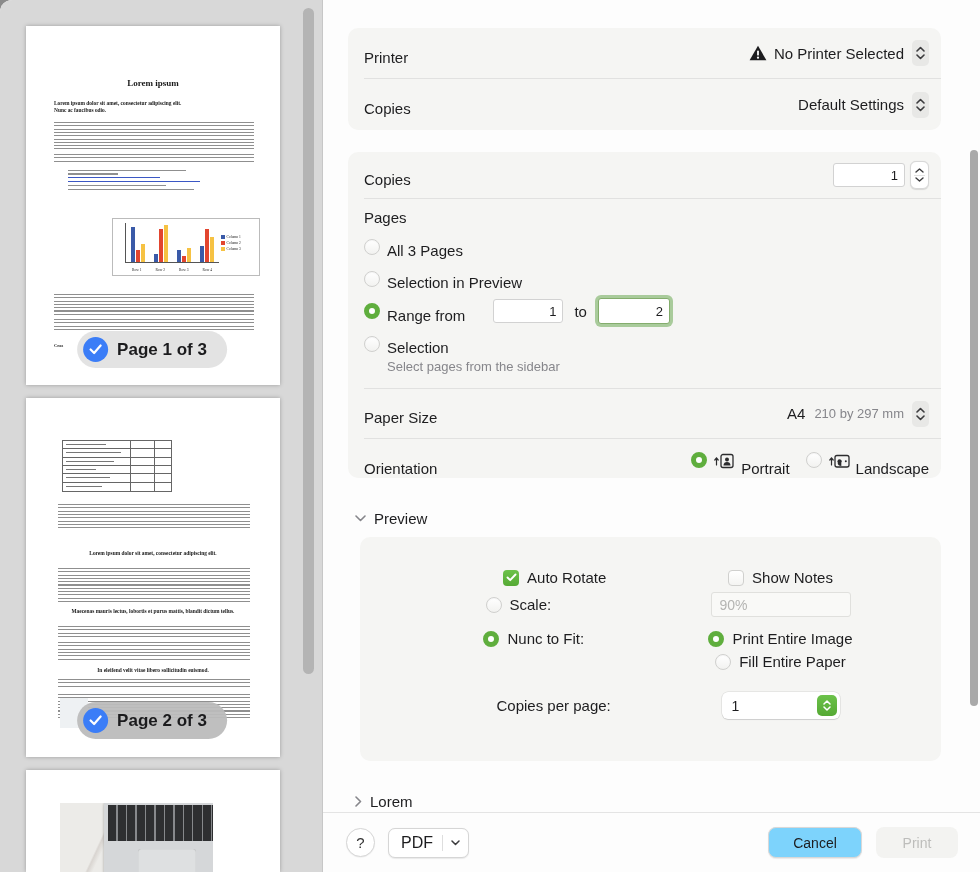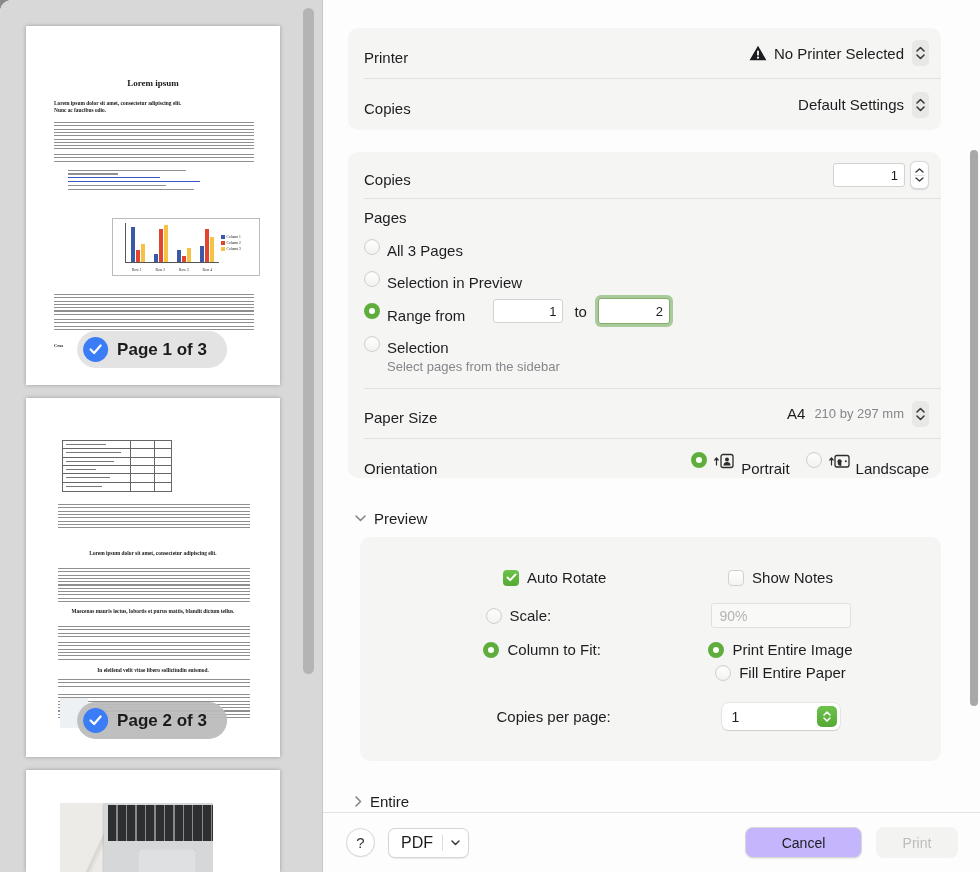--- a/index.html
+++ b/index.html
@@ -126,21 +126,21 @@
   .gstep { width:20px; height:21px; border-radius:5px; background:linear-gradient(#6cc24a,#55a934); display:flex; flex-direction:column; align-items:center; justify-content:center; gap:1px; }
 
   
   .footer { position:absolute; left:0; top:812px; width:657px; height:60px; background:#fdfdfd; border-top:1px solid #e4e4e4; }
   .help-btn { position:absolute; left:23px; top:15px; width:29px; height:29px; border-radius:50%; background:#fff; border:1px solid #d6d6d6; box-shadow:0 0.5px 1px rgba(0,0,0,0.08); font-size:15px; color:#333; display:flex; align-items:center; justify-content:center; }
   .pdf-btn { position:absolute; left:65px; top:15px; height:30px; border-radius:7px; background:#fff; border:1px solid #d6d6d6; box-shadow:0 0.5px 1px rgba(0,0,0,0.08); display:flex; align-items:center; }
   .pdf-btn .t { font-size:16px; color:#1d1d1f; padding:0 9px 0 12px; }
   .pdf-btn .d { width:1px; height:16px; background:#dedede; }
   .pdf-btn .c { padding:0 8px; display:flex; align-items:center; }
   .btn { position:absolute; top:14px; height:31px; border-radius:8px; font-size:14px; display:flex; align-items:center; justify-content:center; }
-  .cancel { right:118px; width:117px; background:#c4b5fd; border:1px solid #d8d8d8; box-shadow:0 0.5px 1px rgba(0,0,0,0.08); color:#1d1d1f; }
+  .cancel { right:118px; width:94px; background:#7dd3fc; border:1px solid #d8d8d8; box-shadow:0 0.5px 1px rgba(0,0,0,0.08); color:#1d1d1f; }
   .print { right:22px; width:82px; background:#f3f3f1; color:#bdbdbb; }
 
   .win-scroll { position:absolute; right:2px; top:150px; width:8px; height:556px; border-radius:4px; background:#a9a9a9; }
 </style>
 </head>
 <body>
 
 <div class="window">
 
   <div class="sidebar">
@@ -418,34 +418,34 @@
               </svg>
           </span>
           <span class="pv-lbl">Auto Rotate</span>
         </div>
         <div class="pv-right">
           <span class="cbox"></span>
           <span class="pv-lbl">Show Notes</span>
         </div>
       </div>
 
-      <div class="pv-row" style="margin-top:17px">
+      <div class="pv-row" style="margin-top:6px">
         <div class="pv-left">
           <span class="radio"></span>
           <span class="pv-lbl">Scale:</span>
         </div>
         <div class="pv-right">
           <input class="scale-input" value="90%" style="">
         </div>
       </div>
 
       <div class="pv-row" style="margin-top:13px">
         <div class="pv-left">
           <span class="radio on"></span>
-          <span class="pv-lbl">Column to Fit:</span>
+          <span class="pv-lbl">Nunc to Fit:</span>
         </div>
         <div class="pv-right">
           <span class="radio on"></span>
           <span class="pv-lbl">Print Entire Image</span>
         </div>
       </div>
 
       <div class="pv-row" style="margin-top:6px">
         <div class="pv-left"></div>
         <div class="pv-right">
@@ -471,21 +471,21 @@
             </span>
           </div>
         </div>
       </div>
     </div>
 
     <div class="sec-head layout-head">
       <svg width="7" height="11" viewBox="0 0 7 11">
           <path d="M1 1 L5.5 5.5 L1 10" stroke="#86868b" stroke-width="1.6" fill="none" stroke-linecap="round" stroke-linejoin="round"></path>
         </svg>
-      <span>Entire</span>
+      <span>Lorem</span>
     </div>
 
     <div class="footer">
       <div class="help-btn">?</div>
       <div class="pdf-btn">
         <span class="t">PDF</span>
         <span class="d"></span>
         <span class="c">
           <svg width="9" height="6" viewBox="0 0 9 6">
               <path d="M1 1 L4.5 4.5 L8 1" stroke="#3c3c3e" stroke-width="1.5" fill="none" stroke-linecap="round" stroke-linejoin="round"></path>

